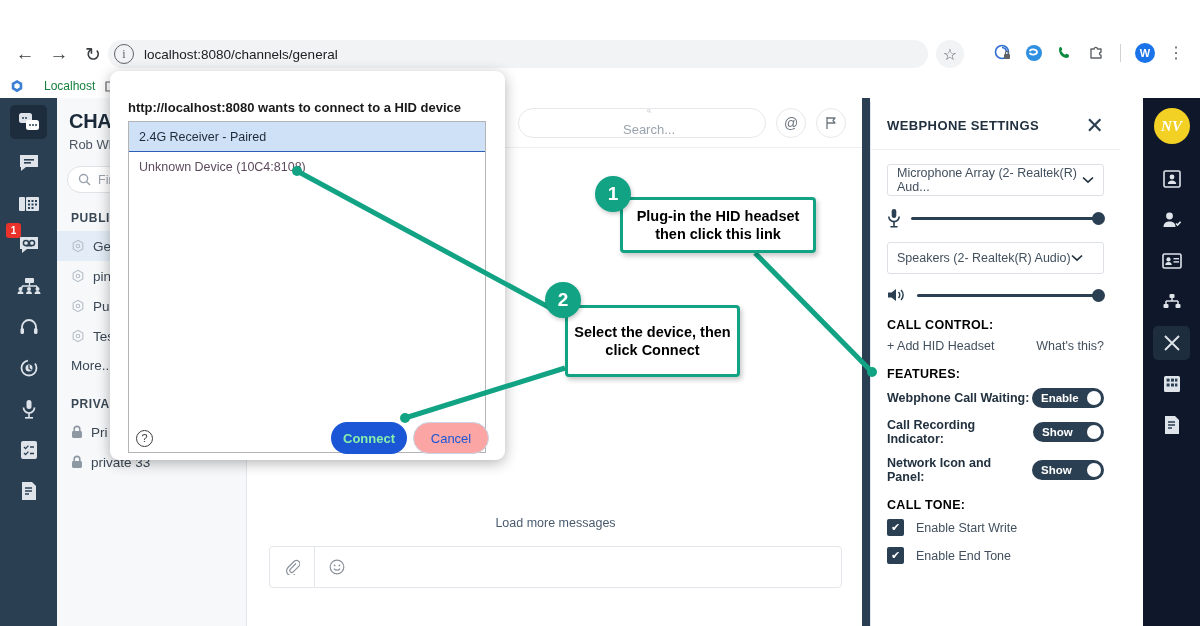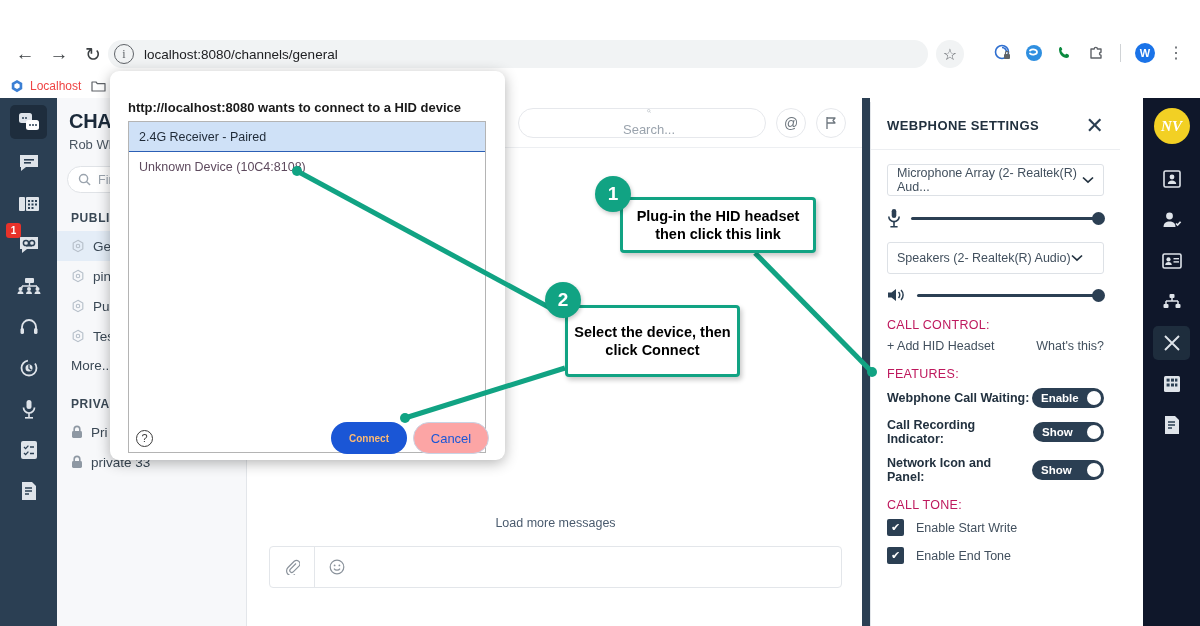--- a/index.html
+++ b/index.html
@@ -25,21 +25,21 @@
                border-radius:50%; display:flex; align-items:center; justify-content:center;
                font-size:16px; color:#5f6368; background:#f1f3f4; }
   .tb-icons { position:absolute; left:990px; top:40px; display:flex; align-items:center; gap:5px; }
   .tb-ic { width:26px; height:26px; display:flex; align-items:center; justify-content:center; }
   .tb-div { width:1px; height:18px; background:#d0d3d6; margin:0 6px; }
   .avatar-w { width:20px; height:20px; border-radius:50%; background:#1a73e8; color:#fff;
               font-size:11px; font-weight:bold; display:flex; align-items:center; justify-content:center; }
   .kebab { font-size:16px; color:#5f6368; line-height:1; letter-spacing:0; }
 
   .bm-row { position:absolute; left:0; top:74px; height:24px; width:1200px; display:flex; align-items:center; }
-  .bm-item { display:flex; align-items:center; gap:6px; margin-left:10px; font-size:12px; color:#ef4444; }
+  .bm-item { display:flex; align-items:center; gap:20px; margin-left:10px; font-size:12px; color:#15803d; }
   .hexicon { width:14px; height:14px; }
 
   
   .app { position:absolute; left:0; top:98px; width:1200px; height:528px; background:#fff; }
 
   
   .rail-l { position:absolute; left:0; top:0; width:57px; height:528px; background:#2b3f53; }
   .rail-r { position:absolute; left:1143px; top:0; width:57px; height:528px; background:#0f172a; }
   .rail-item { width:37px; height:34px; margin:7px auto 0; display:flex; align-items:center;
                justify-content:center; border-radius:5px; position:relative; }
@@ -89,21 +89,21 @@
   .wp-head { height:48px; display:flex; align-items:center; justify-content:space-between;
              padding:0 16px; border-bottom:1px solid #eceef1; }
   .wp-title { font-size:13px; font-weight:bold; color:#22313f; letter-spacing:0.4px; }
   .wp-x { color:#2b3f53; font-size:22px; line-height:1; }
   .wp-body { padding:14px 16px 0; }
   .wp-select { height:32px; border:1px solid #dde1e6; border-radius:3px; display:flex; align-items:center;
                justify-content:flex-start; padding:0 9px; font-size:12.5px; color:#42505e; margin-bottom:12px; }
   .wp-slider { display:flex; align-items:center; gap:10px; margin-bottom:14px; }
   .track { flex:1; height:3px; background:#2b3f53; border-radius:2px; position:relative; }
   .knob { position:absolute; right:-1px; top:-5px; width:13px; height:13px; border-radius:50%; background:#2b3f53; }
-  .wp-sec { font-size:12.5px; font-weight:normal; color:#be185d; letter-spacing:0.3px; margin:6px 0 7px; }
+  .wp-sec { font-size:12.5px; font-weight:bold; color:#000000; letter-spacing:0.3px; margin:6px 0 7px; }
   .wp-link-row { display:flex; align-items:center; justify-content:space-between; margin-bottom:14px; }
   .wp-link { font-size:12.5px; color:#42505e; }
   .wp-whats { font-size:12.5px; color:#42505e; }
   .feat-row { display:flex; align-items:center; justify-content:space-between; margin-bottom:10px; }
   .feat-lbl { font-size:12.5px; font-weight:bold; color:#22313f; }
   .toggle { width:72px; height:20px; border-radius:11px; background:#2b3f53; display:flex;
             align-items:center; justify-content:flex-start; padding:0 4px 0 9px; position:relative; }
   .toggle span { font-size:11.5px; font-weight:bold; color:#fff; }
   .toggle i { position:absolute; right:3px; top:3px; width:14px; height:14px; border-radius:50%; background:#fff; }
   .chk-row { display:flex; align-items:center; gap:12px; margin-bottom:11px; }
@@ -119,21 +119,21 @@
               border:1px solid #b4b4b4; background:#fff; }
   .hid-opt { height:30px; display:flex; align-items:center; padding-left:10px;
              font-size:12.5px; color:#333; }
   .hid-opt.sel { background:#cfe1f7; border-bottom:1.5px solid #2b5fb5; color:#1f2a37; }
   .hid-opt.alt { color:#5e4a5e; }
   .hid-foot { position:absolute; left:0; top:345px; width:395px; height:44px; display:flex;
               align-items:center; }
   .help-q { width:17px; height:17px; border-radius:50%; border:1.4px solid #3b3b3b; color:#3b3b3b;
             font-size:11px; display:flex; align-items:center; justify-content:center; margin-left:26px; }
   .btn-connect { position:absolute; left:221px; top:6px; width:76px; height:32px; border-radius:16px;
-                 background:#1a56d6; color:#fdba74; font-size:10px; font-weight:bold;
+                 background:#1a56d6; color:#86efac; font-size:13px; font-weight:bold;
                  display:flex; align-items:center; justify-content:center; }
   .btn-cancel { position:absolute; left:303px; top:6px; width:76px; height:32px; border-radius:16px;
                 background:#fca5a5; border:1px solid #c9d3e4; color:#1a56d6; font-size:13px;
                 display:flex; align-items:center; justify-content:center; }
 
   
   .anno-svg { position:absolute; left:0; top:0; width:1200px; height:626px; z-index:50; pointer-events:none; }
   .callout { position:absolute; background:#fff; border:3px solid #11a383; border-radius:4px;
              z-index:52; box-shadow:2px 3px 5px rgba(0,0,0,0.22); display:flex; align-items:center;
              justify-content:center; text-align:center; font-weight:bold; color:#000; line-height:1.25; }

